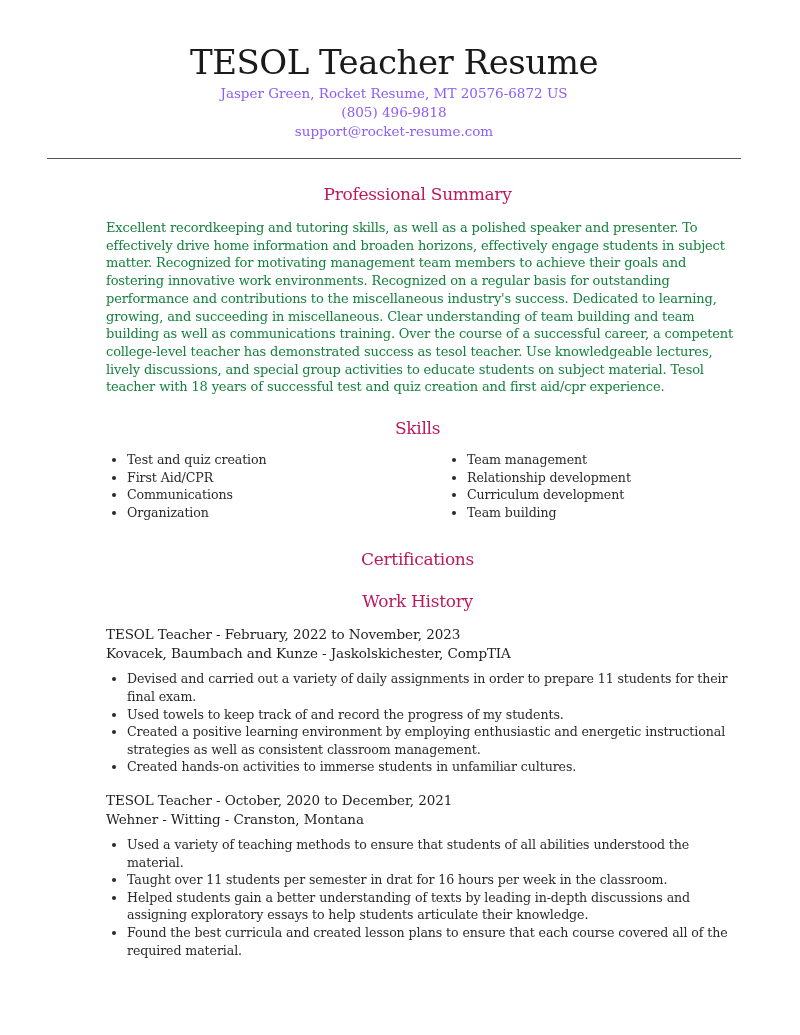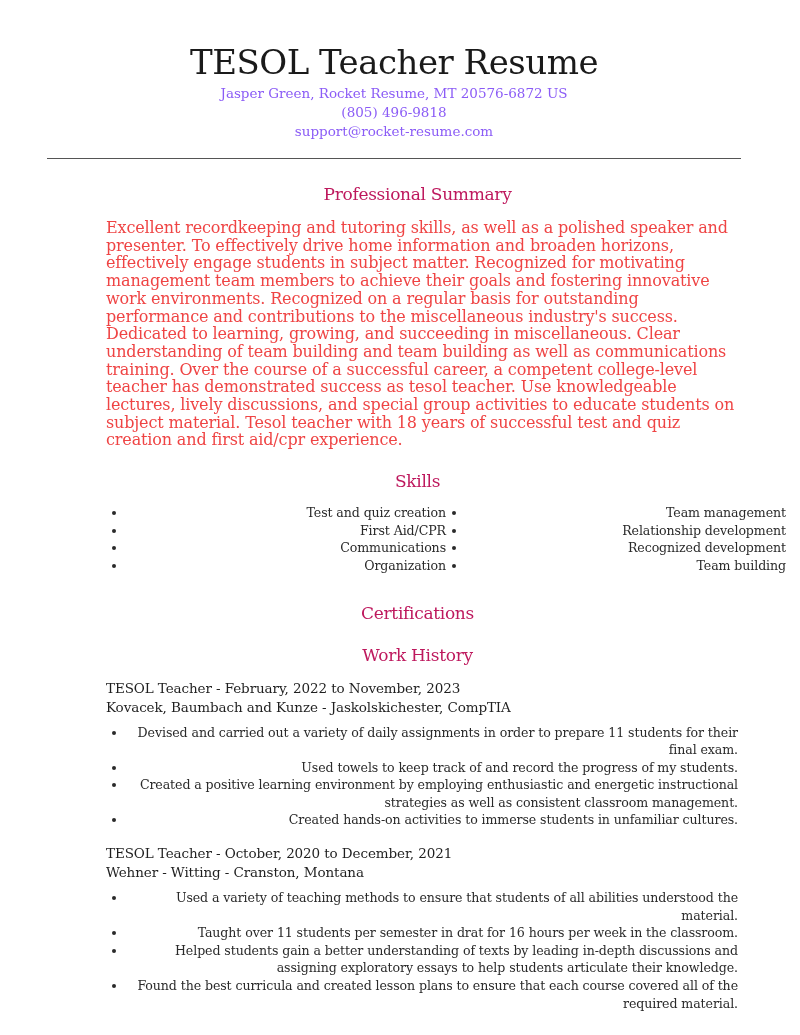--- a/index.html
+++ b/index.html
@@ -33,41 +33,41 @@
       font-weight: normal;
       margin: 0 0 0 47px;
       color: #be185d;
       line-height: 32px;
       letter-spacing: -0.3px;
       text-align: center;
     }
     .summary-title { margin-top: 19px; }
     .summary {
       margin: 9px 50px 16px 106px;
-      font-size: 16px;
+      font-size: 13px;
       line-height: 17.7px;
-      color: #ef4444;
+      color: #15803d;
       letter-spacing: -0.15px;
     }
     .skills-title { margin-top: 12px; }
     .skills {
       display: flex;
       margin: 7px 0 0 106px;
     }
     .skills ul { width: 319px; }
     ul {
       margin: 0;
       padding: 0 0 0 21px;
       list-style: disc;
       font-size: 12.6px;
       line-height: 17.6px;
       color: #2a2a2a;
       letter-spacing: -0.1px;
     }
-    li { padding-left: 0; text-align: right; }
+    li { padding-left: 0; }
     .cert-title { margin-top: 22px; }
     .certs { margin: 7px 0 0 106px; }
     .work-title { margin-top: 10px; }
     .job { margin: 8px 50px 0 106px; }
     .job-header { font-size: 13.5px; line-height: 19px; color: #1f1f1f; letter-spacing: -0.1px; }
     .job ul { margin-top: 7px; }
     .job + .job { margin-top: 15px; }
   </style>
 </head>
 <body>
@@ -92,21 +92,21 @@
   <div class="skills">
     <ul>
       <li>Test and quiz creation</li>
       <li>First Aid/CPR</li>
       <li>Communications</li>
       <li>Organization</li>
     </ul>
     <ul>
       <li>Team management</li>
       <li>Relationship development</li>
-      <li>Recognized development</li>
+      <li>Curriculum development</li>
       <li>Team building</li>
     </ul>
   </div>
 
   <h2 class="section-title cert-title">Certifications</h2>
 
   <h2 class="section-title work-title">Work History</h2>
 
   <div class="job">
     <div class="job-header">TESOL Teacher - February, 2022 to November, 2023</div>

